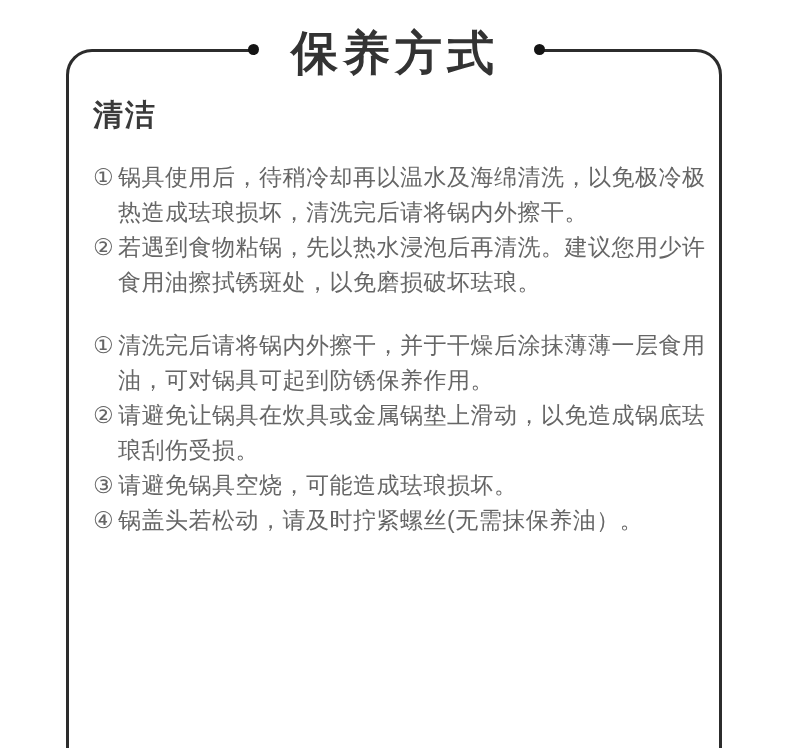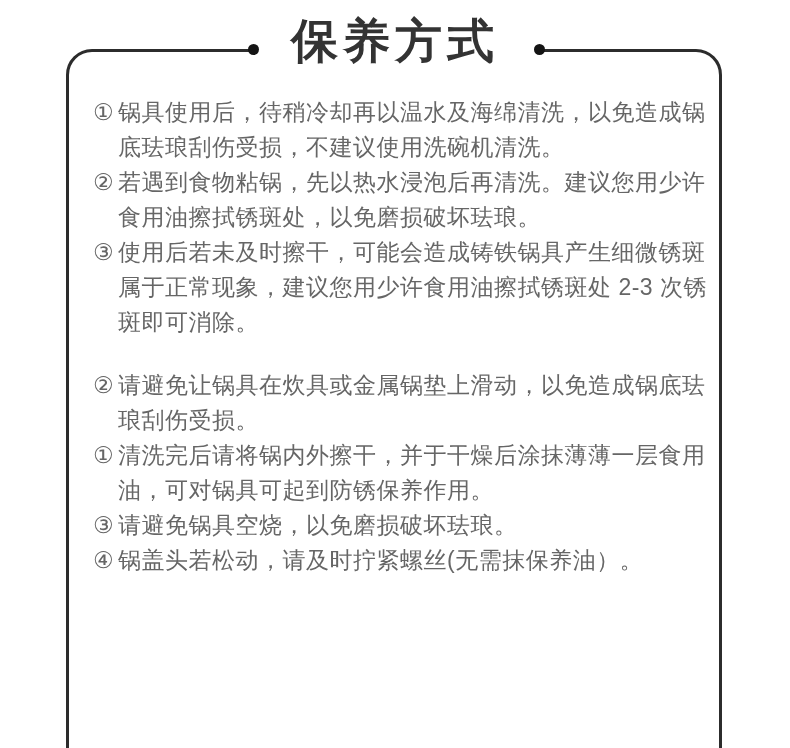--- a/index.html
+++ b/index.html
@@ -35,21 +35,21 @@
     width: 278px;
     height: 34px;
     background: #ffffff;
     z-index: 1;
   }
   .page-title {
     position: absolute;
     left: 0;
     right: 0;
     top: 10px;
-    margin: 0;
+    margin: 12px;
     text-align: center;
     font-size: 47px;
     font-weight: bold;
     letter-spacing: 5px;
     color: #333333;
     z-index: 2;
   }
   .dot {
     position: absolute;
     width: 11px;
@@ -99,26 +99,26 @@
   <div class="care-box"></div>
 
   <span class="title-mask"></span>
   <span class="dot dot-left"></span>
   <h1 class="page-title">保养方式</h1>
   <span class="dot dot-right"></span>
 
   <div class="content">
 
     <div class="section">
-      <p class="care-item"><span class="marker">①</span><span>锅具使用后，待稍冷却再以温水及海绵清洗，以免造成锅底珐琅刮伤受损，不建议使用洗碗机清洗。</span></p>
+      <h2 class="section-heading">清洁</h2>
+      <p class="care-item"><span class="marker">①</span><span>锅具使用后，待稍冷却再以温水及海绵清洗，以免极冷极热造成珐琅损坏，清洗完后请将锅内外擦干。</span></p>
       <p class="care-item"><span class="marker">②</span><span>若遇到食物粘锅，先以热水浸泡后再清洗。建议您用少许食用油擦拭锈斑处，以免磨损破坏珐琅。</span></p>
-      <p class="care-item"><span class="marker">③</span><span>使用后若未及时擦干，可能会造成铸铁锅具产生细微锈斑属于正常现象，建议您用少许食用油擦拭锈斑处 2-3 次锈斑即可消除。</span></p>
     </div>
 
     <div class="section">
+      <p class="care-item"><span class="marker">①</span><span>清洗完后请将锅内外擦干，并于干燥后涂抹薄薄一层食用油，可对锅具可起到防锈保养作用。</span></p>
       <p class="care-item"><span class="marker">②</span><span>请避免让锅具在炊具或金属锅垫上滑动，以免造成锅底珐琅刮伤受损。</span></p>
-      <p class="care-item"><span class="marker">①</span><span>清洗完后请将锅内外擦干，并于干燥后涂抹薄薄一层食用油，可对锅具可起到防锈保养作用。</span></p>
-      <p class="care-item"><span class="marker">③</span><span>请避免锅具空烧，以免磨损破坏珐琅。</span></p>
+      <p class="care-item"><span class="marker">③</span><span>请避免锅具空烧，可能造成珐琅损坏。</span></p>
       <p class="care-item"><span class="marker">④</span><span>锅盖头若松动，请及时拧紧螺丝(无需抹保养油）。</span></p>
     </div>
 
   </div>
 </div>
 
 </body></html>

